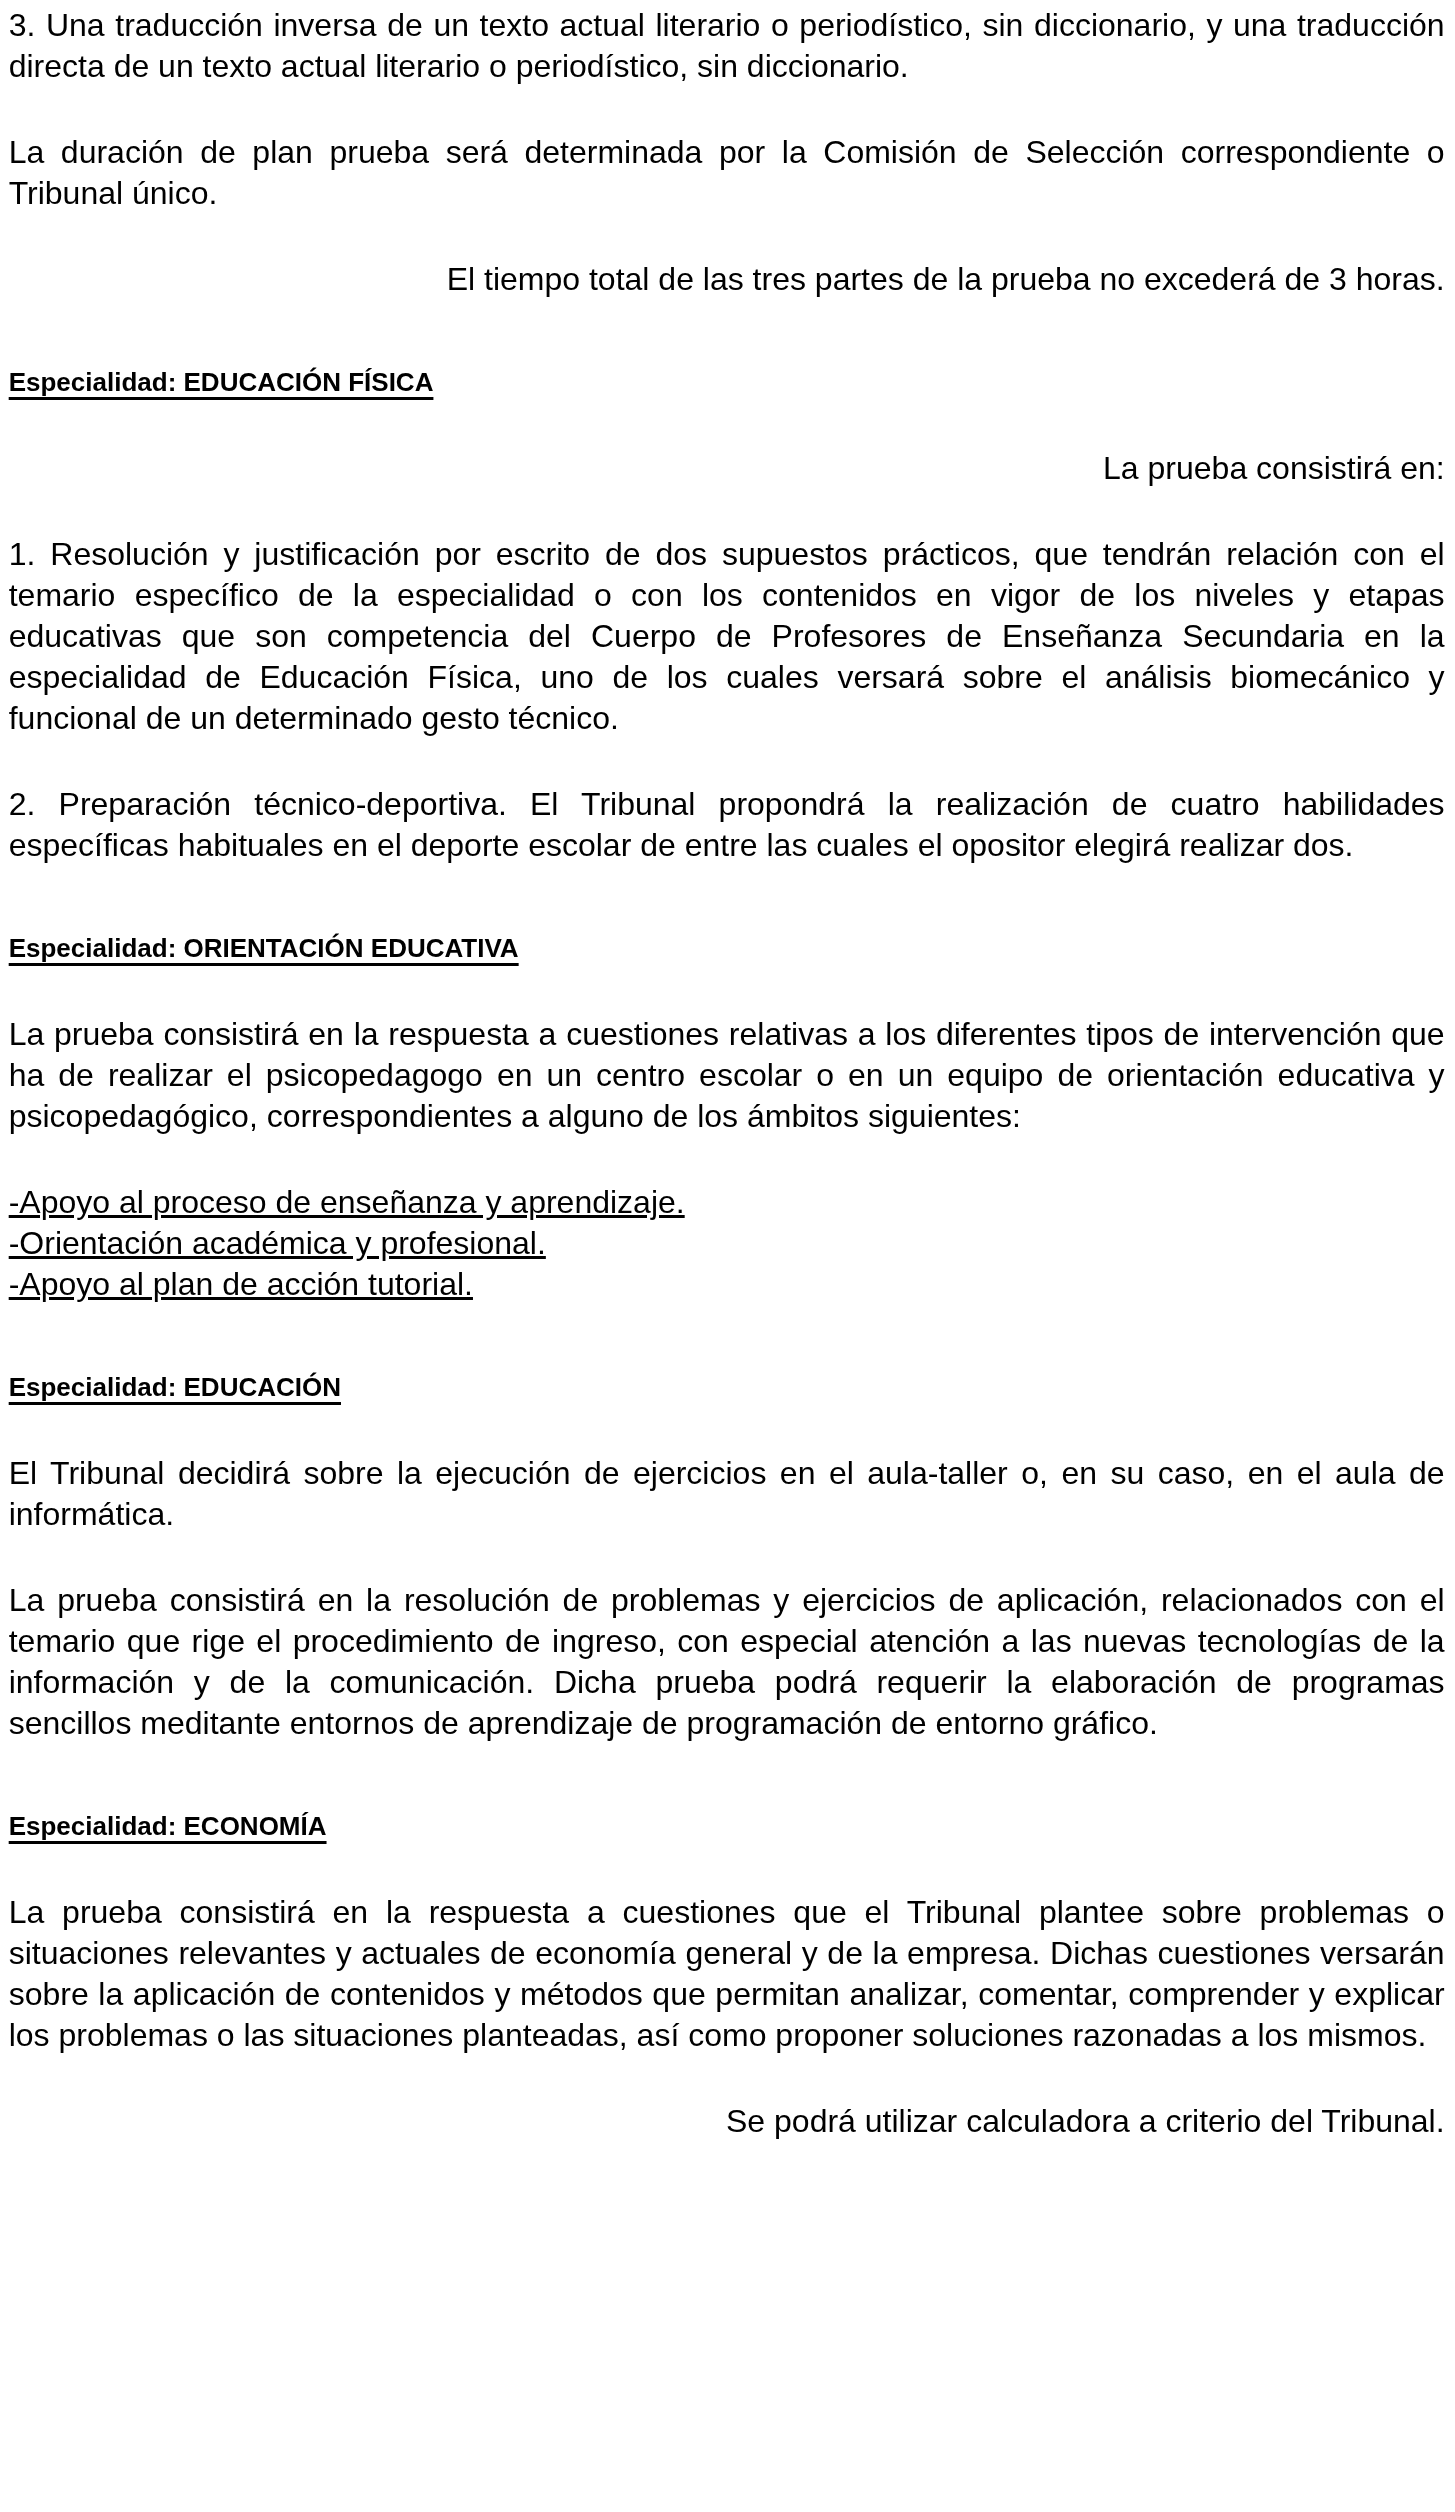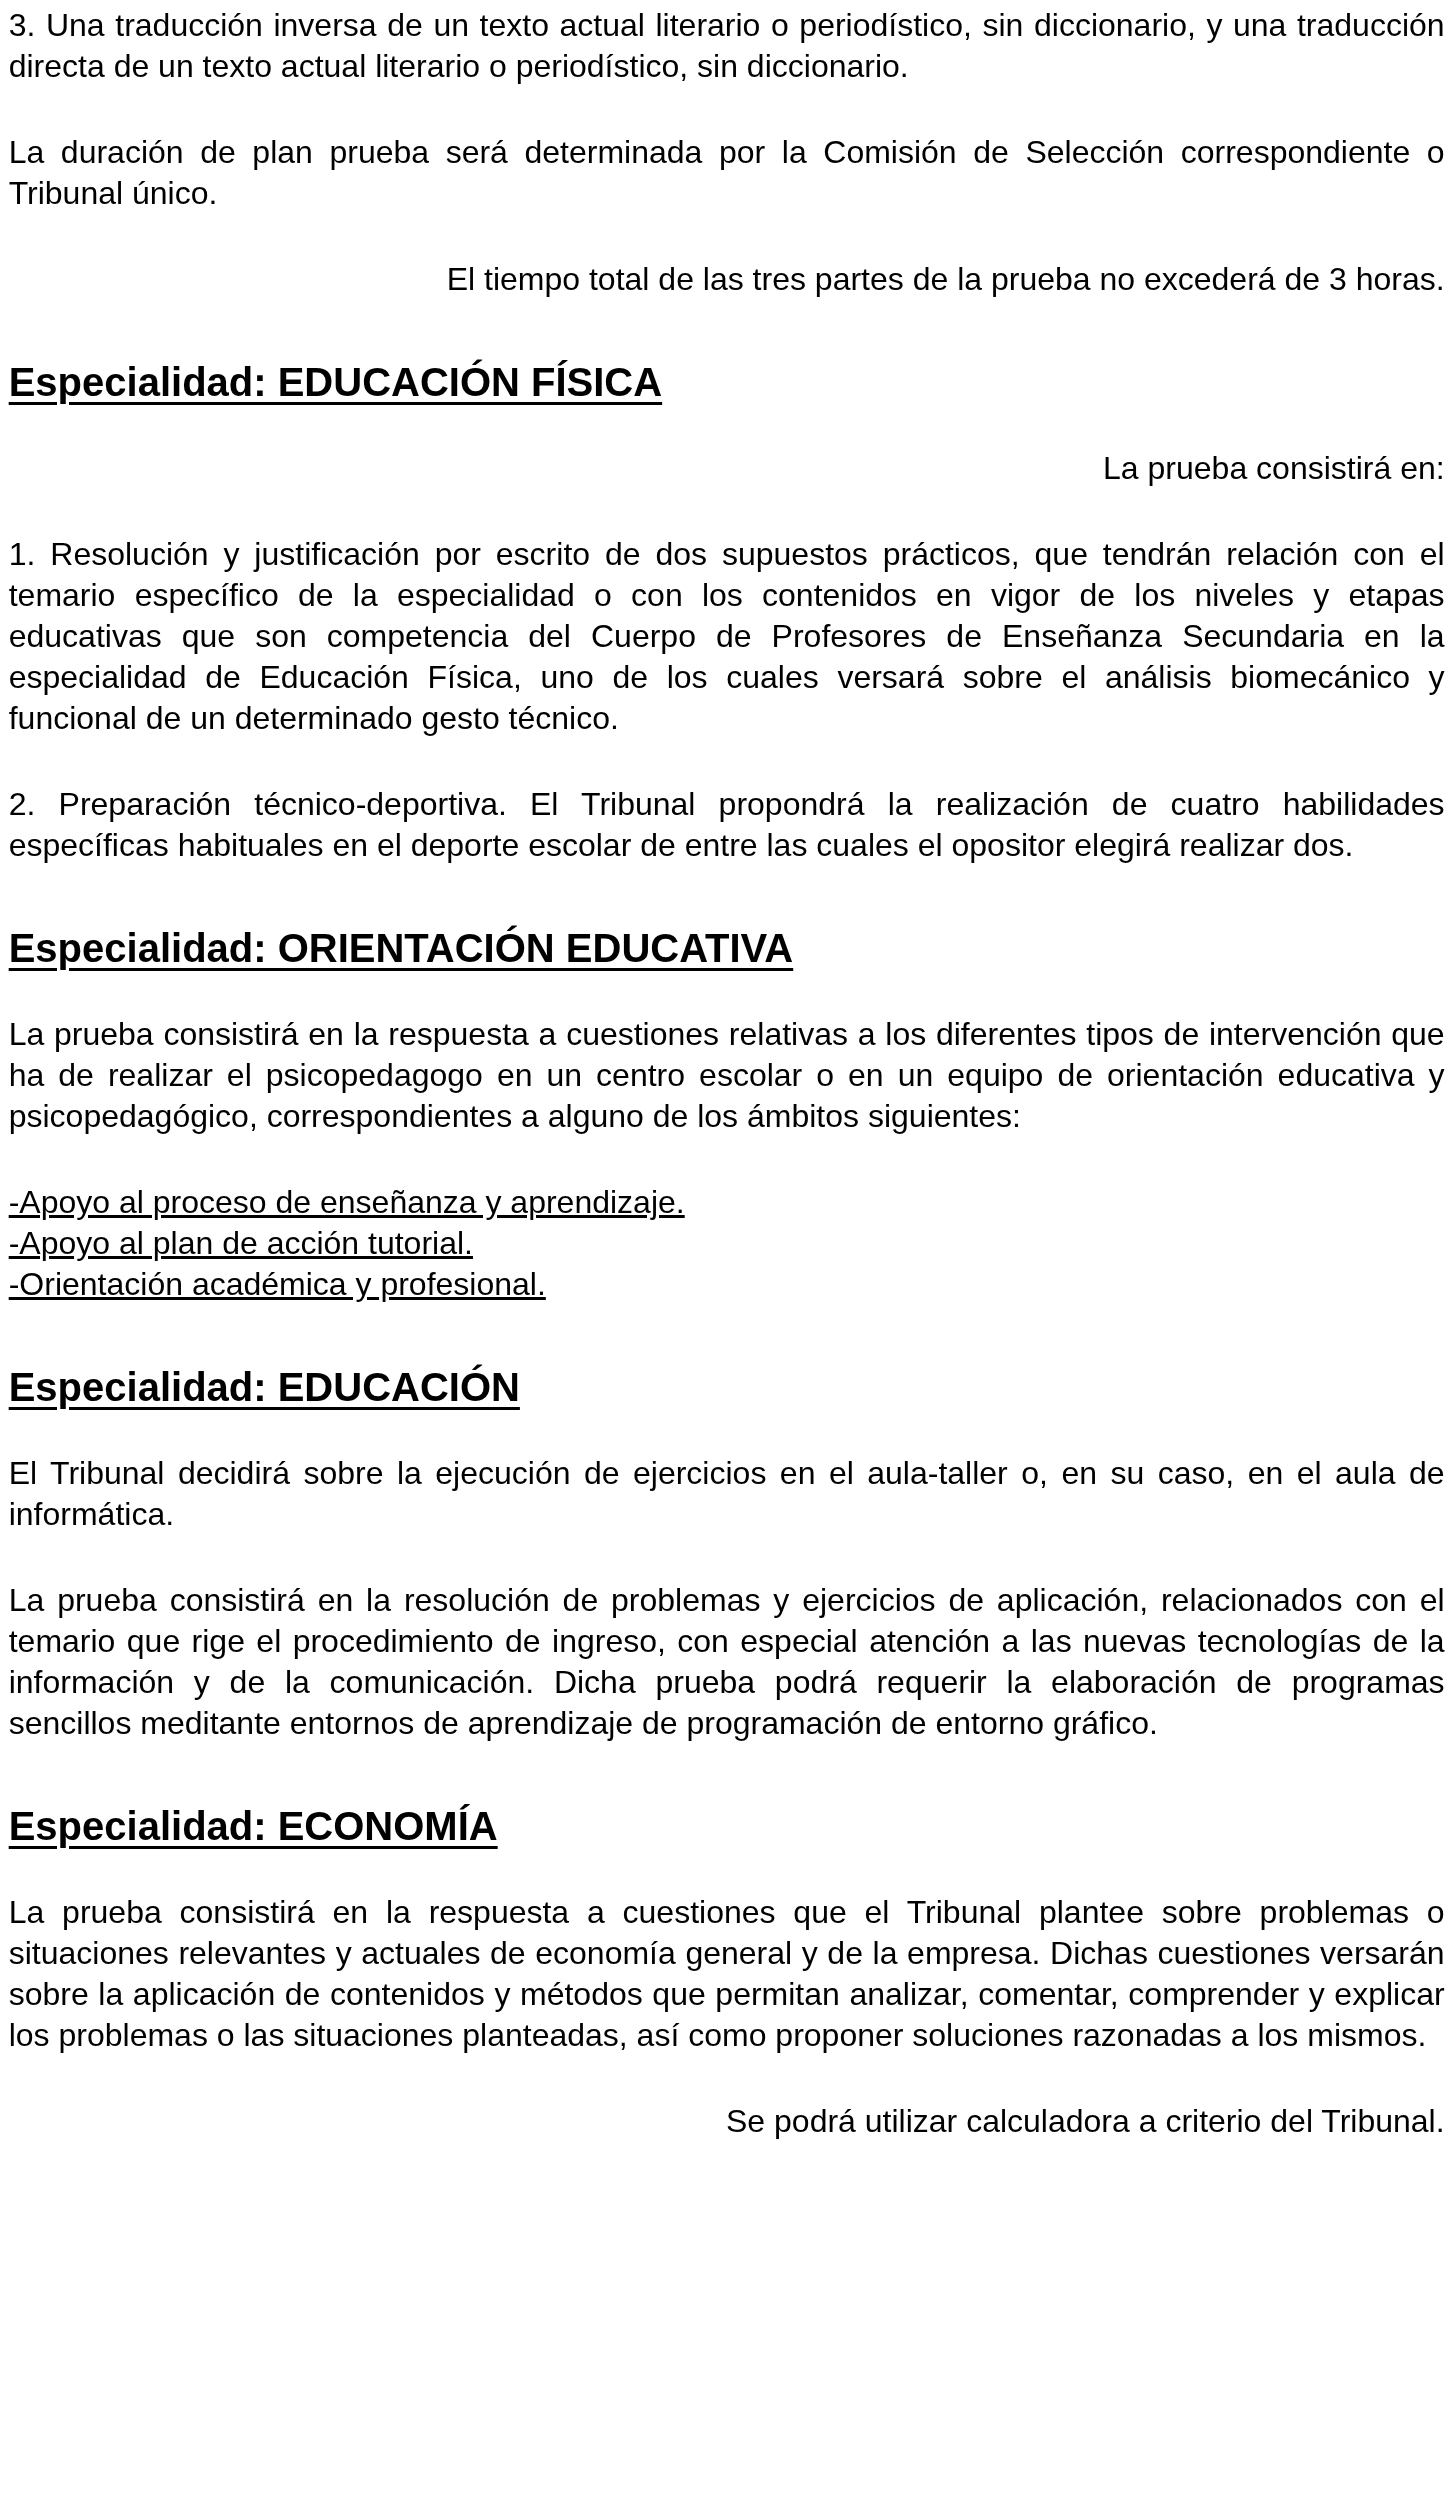--- a/index.html
+++ b/index.html
@@ -20,21 +20,21 @@
   }
   .para {
     margin: 0 0 45px 0;
     text-align: justify;
     text-justify: inter-word;
   }
   .para.single {
     text-align: right;
   }
   .heading {
-    font-size: 40px;
+    font-size: 26px;
     line-height: 41px;
     font-weight: bold;
     text-decoration: underline;
     text-decoration-thickness: 2.6px;
     text-underline-offset: 6px;
     margin: 62px 0 45px 0;
     text-align: left;
   }
   .dash-list {
     margin: 0 0 45px 0;
@@ -63,22 +63,22 @@
   <p class="para">1. Resolución y justificación por escrito de dos supuestos prácticos, que tendrán relación con el temario específico de la especialidad o con los contenidos en vigor de los niveles y etapas educativas que son competencia del Cuerpo de Profesores de Enseñanza Secundaria en la especialidad de Educación Física, uno de los cuales versará sobre el análisis biomecánico y funcional de un determinado gesto técnico.</p>
 
   <p class="para">2. Preparación técnico-deportiva. El Tribunal propondrá la realización de cuatro habilidades específicas habituales en el deporte escolar de entre las cuales el opositor elegirá realizar dos.</p>
 
   <h2 class="heading">Especialidad: ORIENTACIÓN EDUCATIVA</h2>
 
   <p class="para">La prueba consistirá en la respuesta a cuestiones relativas a los diferentes tipos de intervención que ha de realizar el psicopedagogo en un centro escolar o en un equipo de orientación educativa y psicopedagógico, correspondientes a alguno de los ámbitos siguientes:</p>
 
   <div class="dash-list">
     <p>-Apoyo al proceso de enseñanza y aprendizaje.</p>
+    <p>-Orientación académica y profesional.</p>
     <p>-Apoyo al plan de acción tutorial.</p>
-    <p>-Orientación académica y profesional.</p>
   </div>
 
   <h2 class="heading">Especialidad: EDUCACIÓN</h2>
 
   <p class="para">El Tribunal decidirá sobre la ejecución de ejercicios en el aula-taller o, en su caso, en el aula de informática.</p>
 
   <p class="para">La prueba consistirá en la resolución de problemas y ejercicios de aplicación, relacionados con el temario que rige el procedimiento de ingreso, con especial atención a las nuevas tecnologías de la información y de la comunicación. Dicha prueba podrá requerir la elaboración de programas sencillos meditante entornos de aprendizaje de programación de entorno gráfico.</p>
 
   <h2 class="heading">Especialidad: ECONOMÍA</h2>
 

